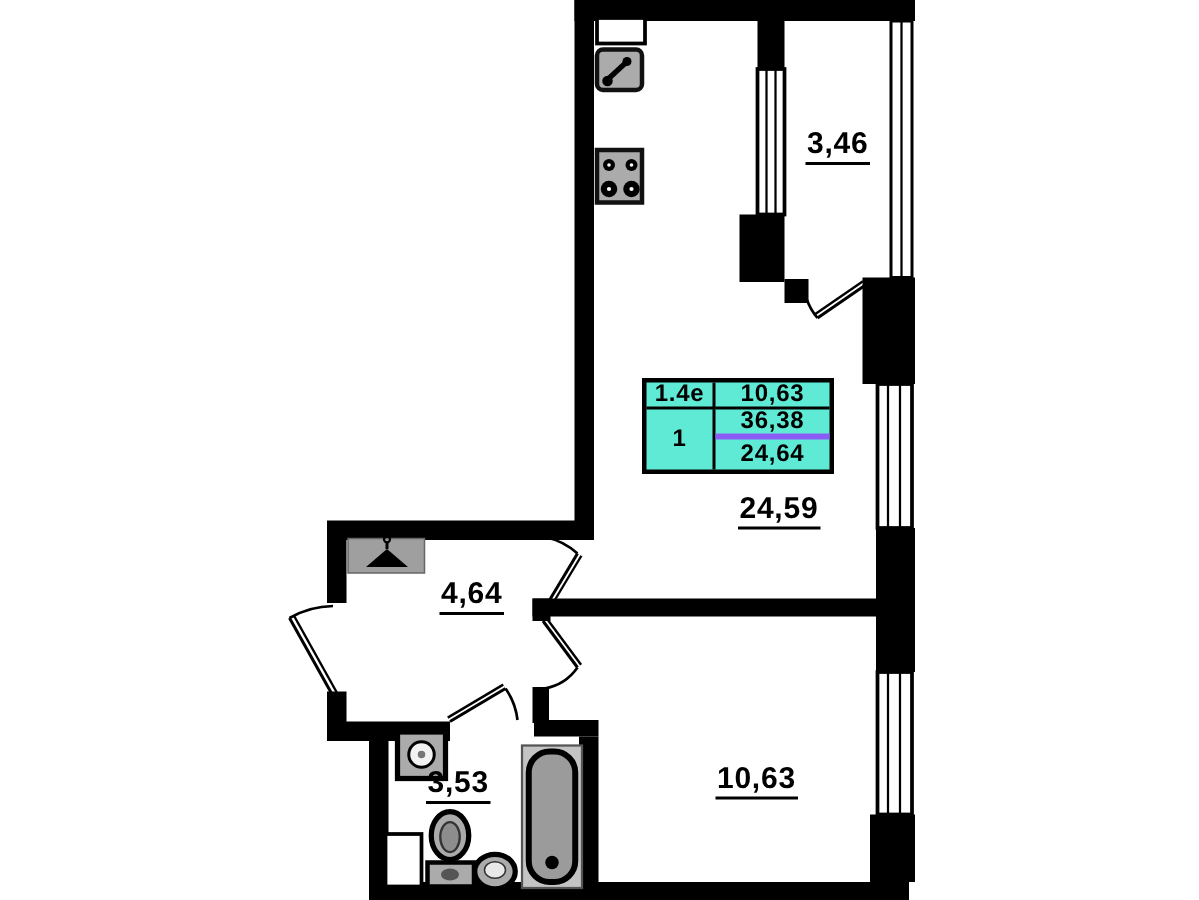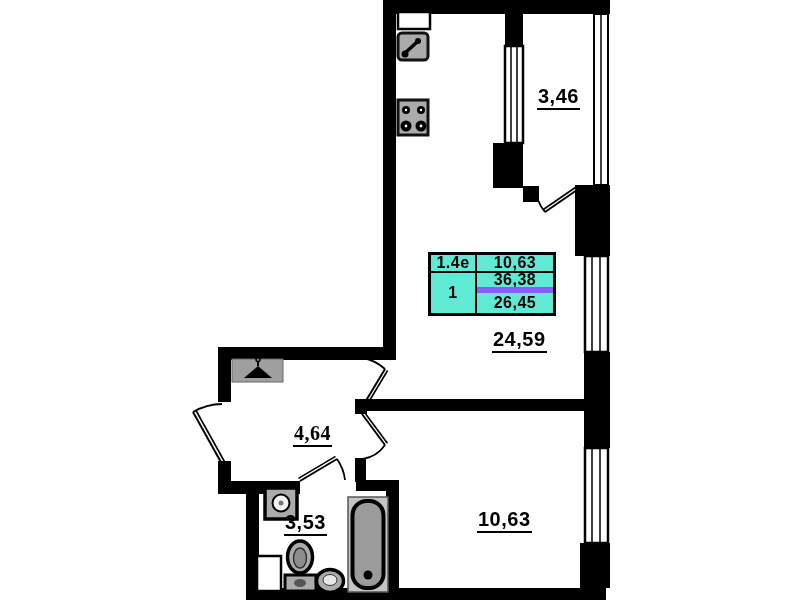--- a/index.html
+++ b/index.html
@@ -21,21 +21,21 @@
     display:grid;grid-template-columns:46px 1fr;grid-template-rows:18px 20px 20px;
     color:#000;
   }
   #info-table .cell{
     display:flex;align-items:center;justify-content:center;
     font-weight:700;font-size:16px;letter-spacing:0.5px;overflow:hidden;
   }
   .cell.type{grid-column:1;grid-row:1;border-right:2px solid #000;border-bottom:2px solid #000;font-size:15px;}
   .cell.count{grid-column:1;grid-row:2/4;border-right:2px solid #000;font-size:38px;font-weight:400;}
   .cell.a1{grid-column:2;grid-row:1;border-bottom:2px solid #000;}
-  .cell.a2{grid-column:2;grid-row:2;border-bottom:6px solid #8b5cf6;}
+  .cell.a2{grid-column:2;grid-row:2;border-bottom:4px solid #8b5cf6;}
   .cell.a3{grid-column:2;grid-row:3;}
 </style>
 </head>
 <body>
 
 <div id="stage">
 
   <svg id="plan-svg" width="799" height="600" viewBox="0 0 799 600">
 
     <g fill="#000" stroke="none">
@@ -169,27 +169,27 @@
         <rect x="352.5" y="501" width="31" height="87" rx="14" fill="#9b9b9b" stroke="#000" stroke-width="4"></rect>
         <circle cx="368" cy="575" r="4.5" fill="#000"></circle>
       </g>
     </g>
   </svg>
 
   <div class="area-label" style="left:537px;top:86px;">3,46</div>
 
   <div class="area-label" style="left:492px;top:329px;">24,59</div>
 
-  <div class="area-label" style="left:293px;top:423px;font-family:Liberation Serif, serif;">4,64</div>
+  <div class="area-label" style="left:293px;top:386px;">4,64</div>
 
   <div class="area-label" style="left:284px;top:512px;">3,53</div>
 
   <div class="area-label" style="left:477px;top:509px;">10,63</div>
 
   <div id="info-table">
     <div class="cell type">1.4e</div>
     <div class="cell a1">10,63</div>
     <div class="cell count">1</div>
     <div class="cell a2">36,38</div>
-    <div class="cell a3">26,45</div>
+    <div class="cell a3">24,64</div>
   </div>
 
 </div>
 
 </body></html>

